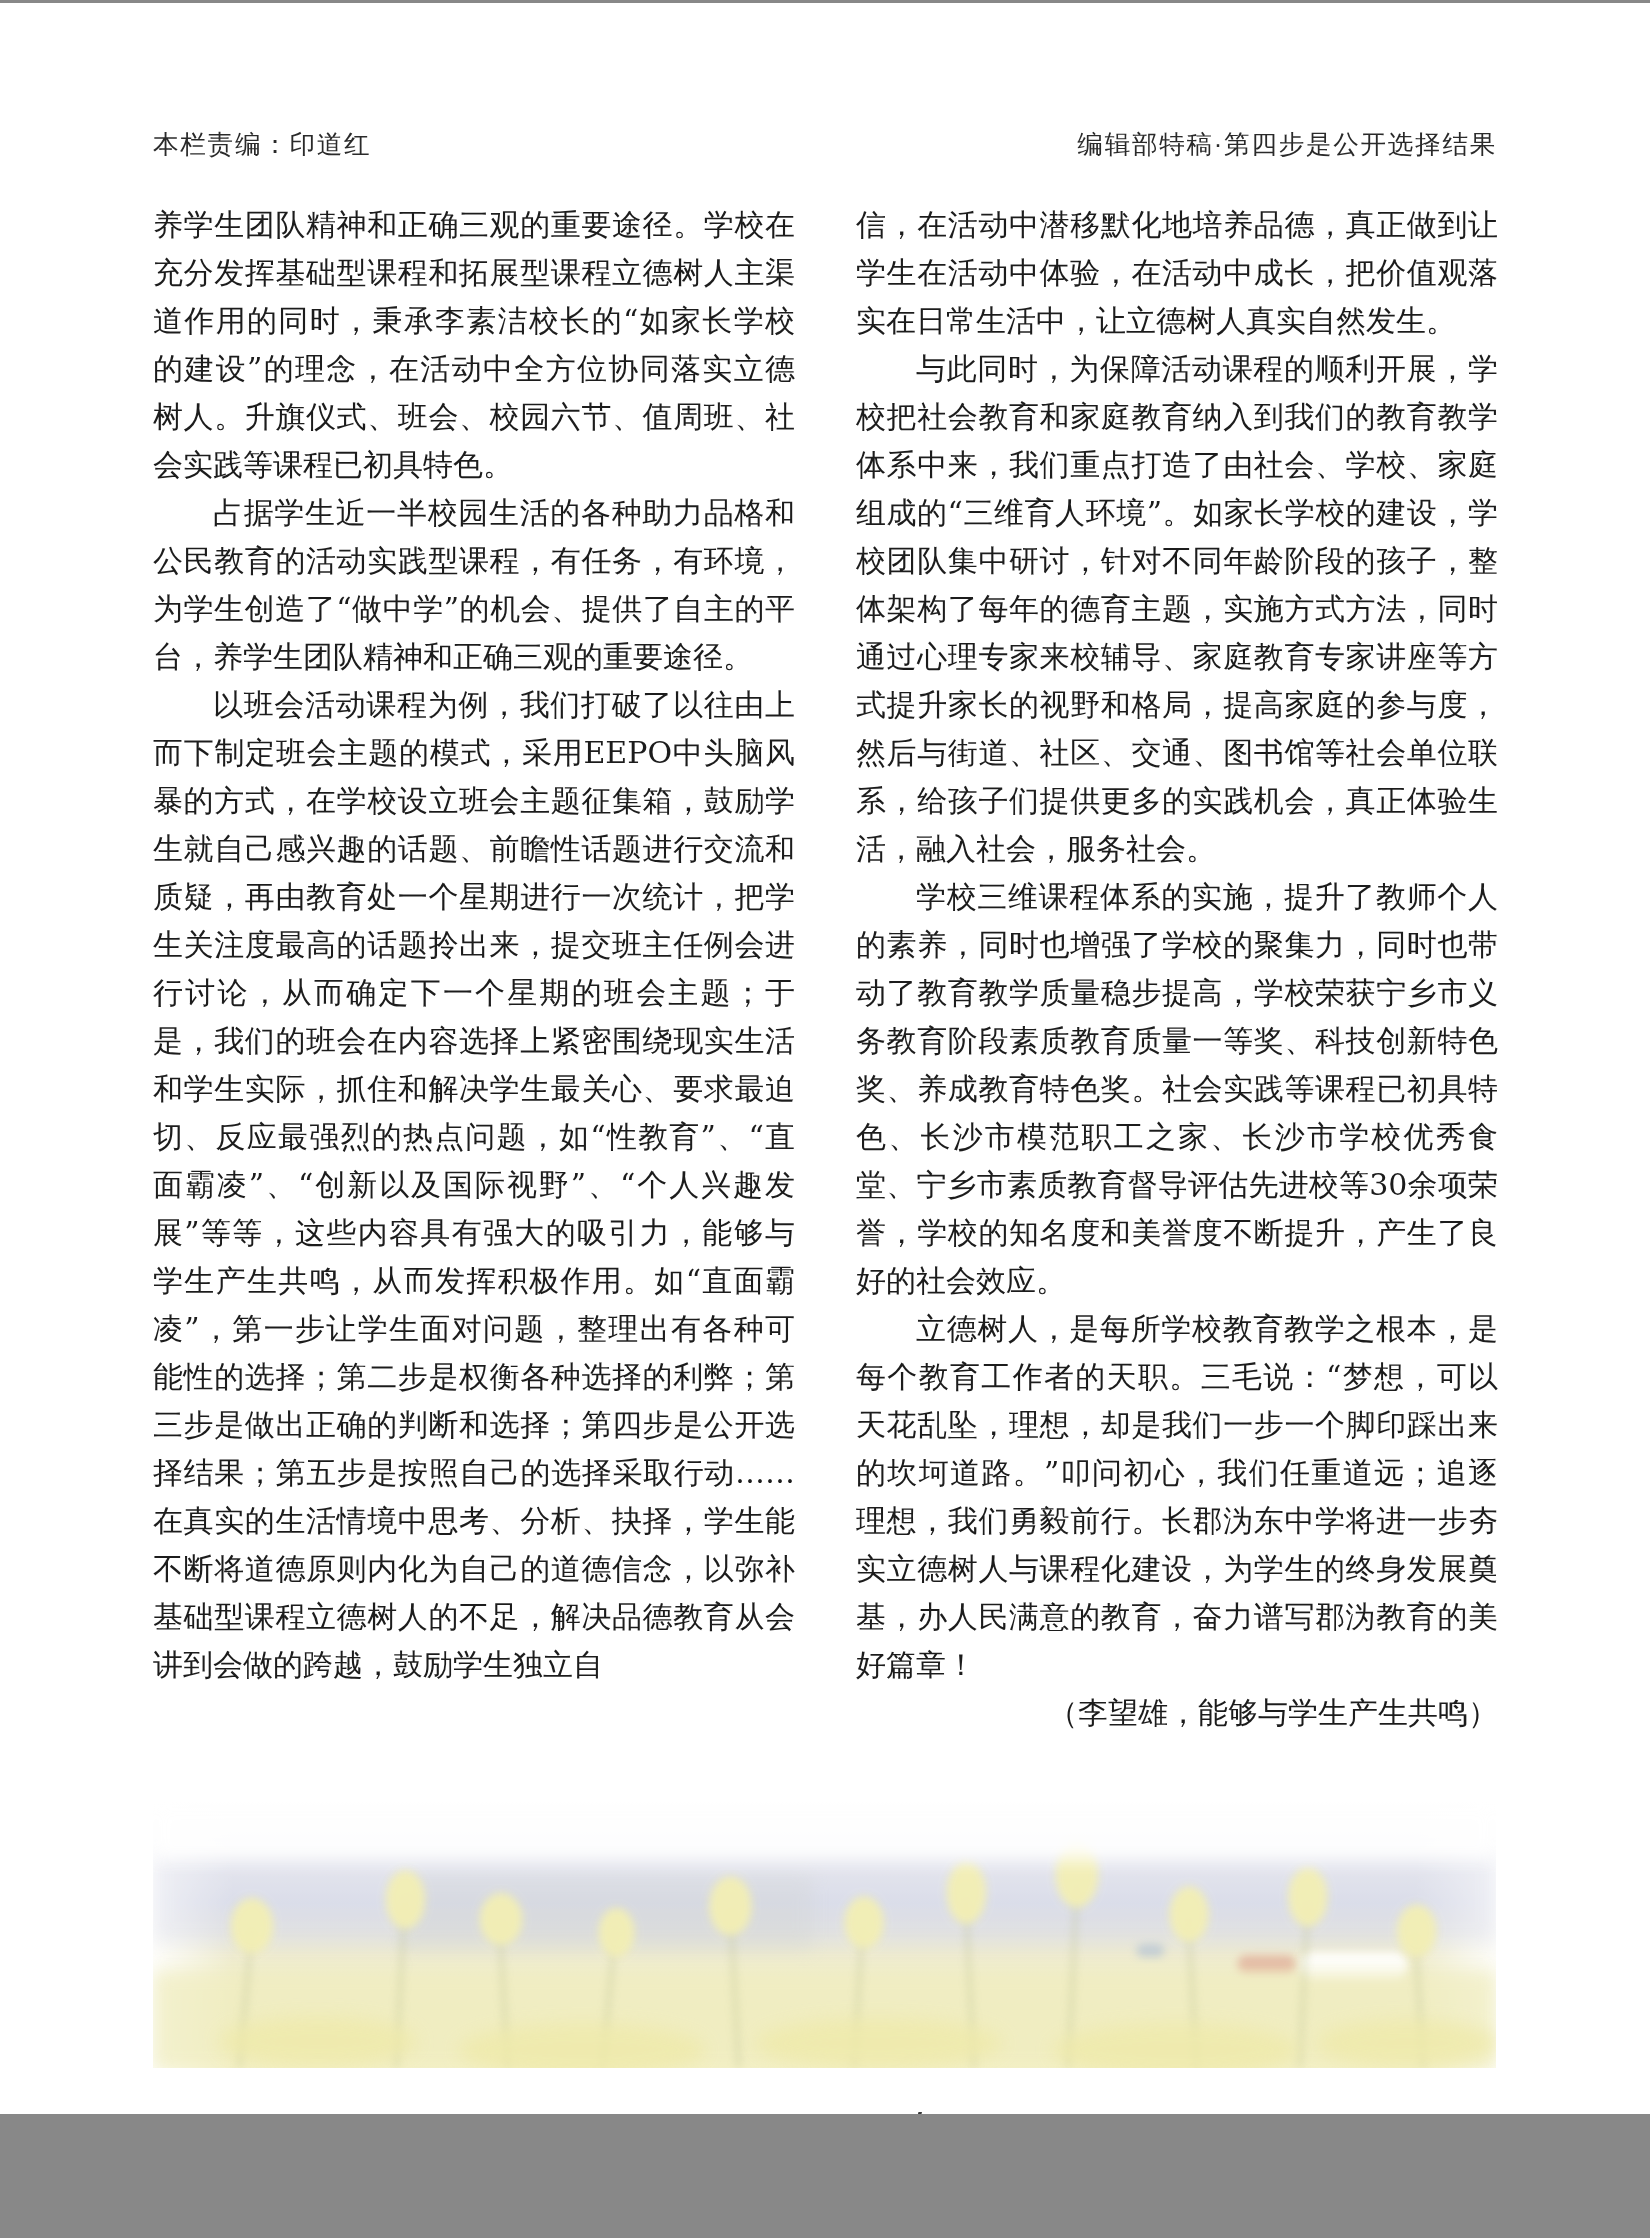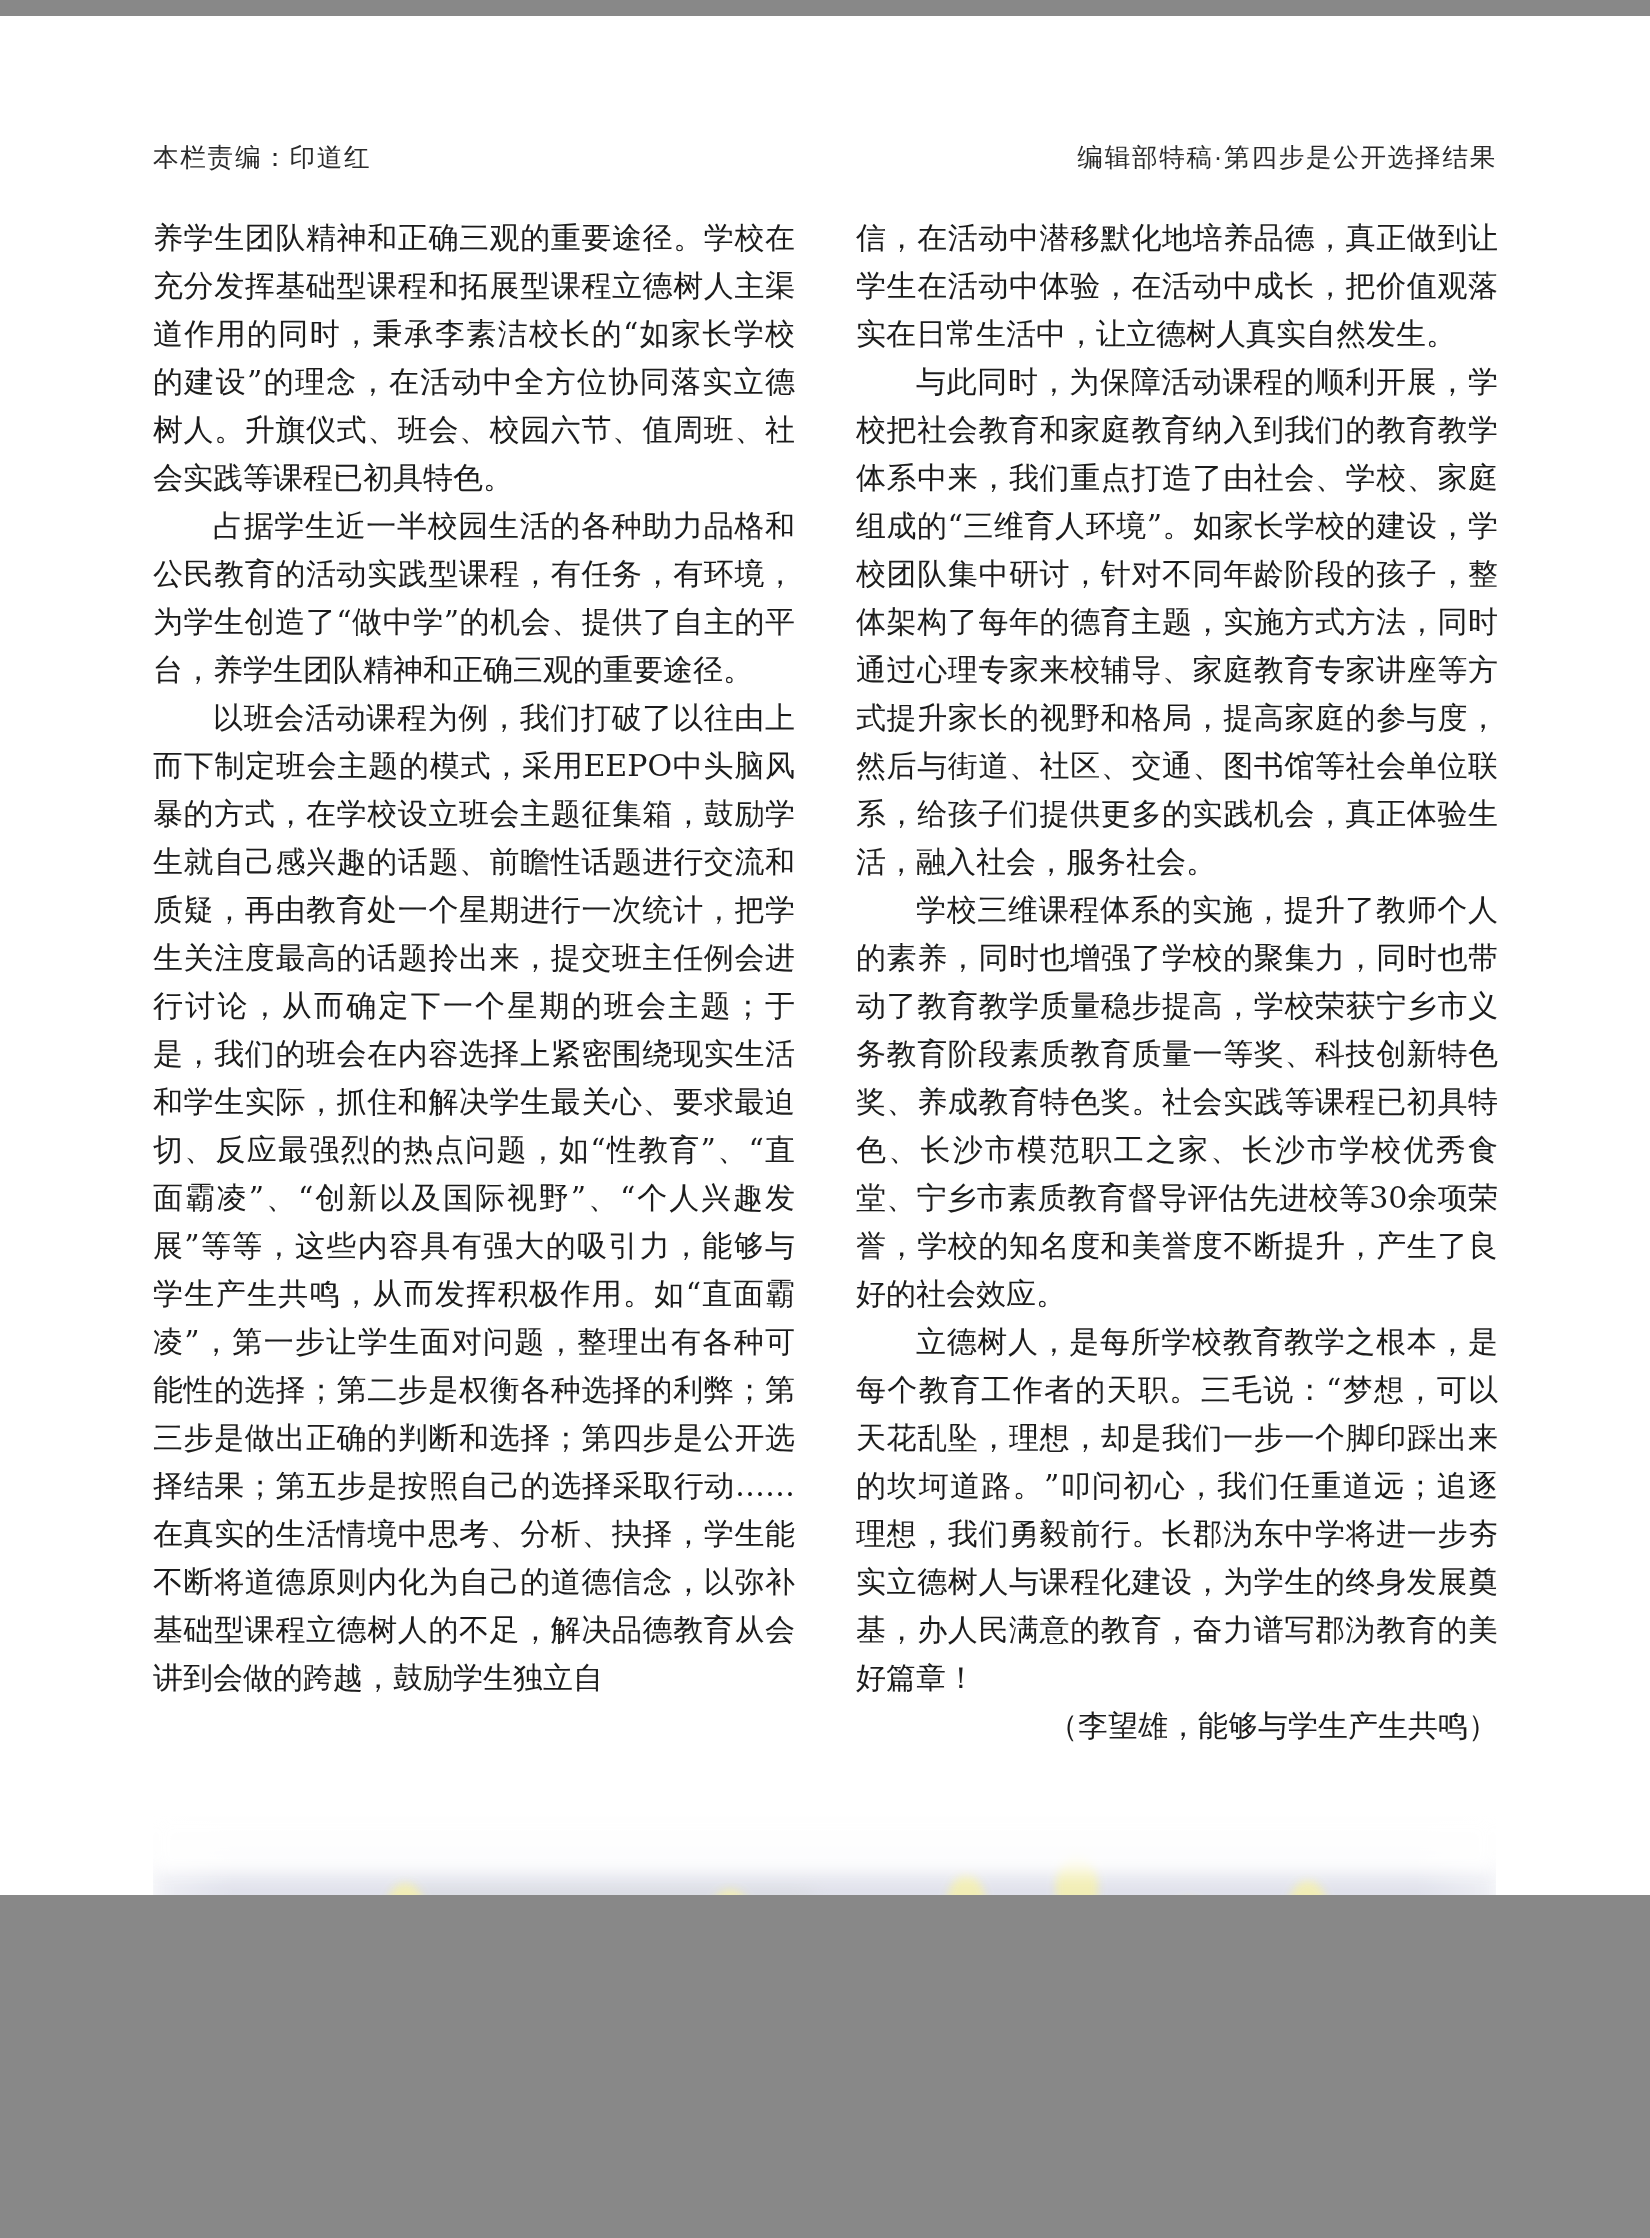--- a/index.html
+++ b/index.html
@@ -9,23 +9,23 @@
     --footer-text:#3a3a3a;
     --photo-sky:#dde0ec;
     --photo-field:#f2efc9;
     --photo-flower:#f3efb4;
     --photo-stalk:#b8bd8f;
   }
   *{box-sizing:border-box;}
   html,body{margin:0;padding:0;background:#888;}
   .page{
     position:relative;
-    width:1650px;height:1879px;
+    width:1650px;height:2111px;
     background:var(--page-bg);
-    margin:16px auto;
+    margin:3px auto;
     font-family:"DejaVu Serif",serif;
     color:var(--text);
     overflow:hidden;
     padding-left:29px;
   }
   
   .header{
     position:absolute;left:153px;right:153px;top:124px;
     display:flex;justify-content:space-between;align-items:baseline;
     font-family:"Liberation Sans",sans-serif;

